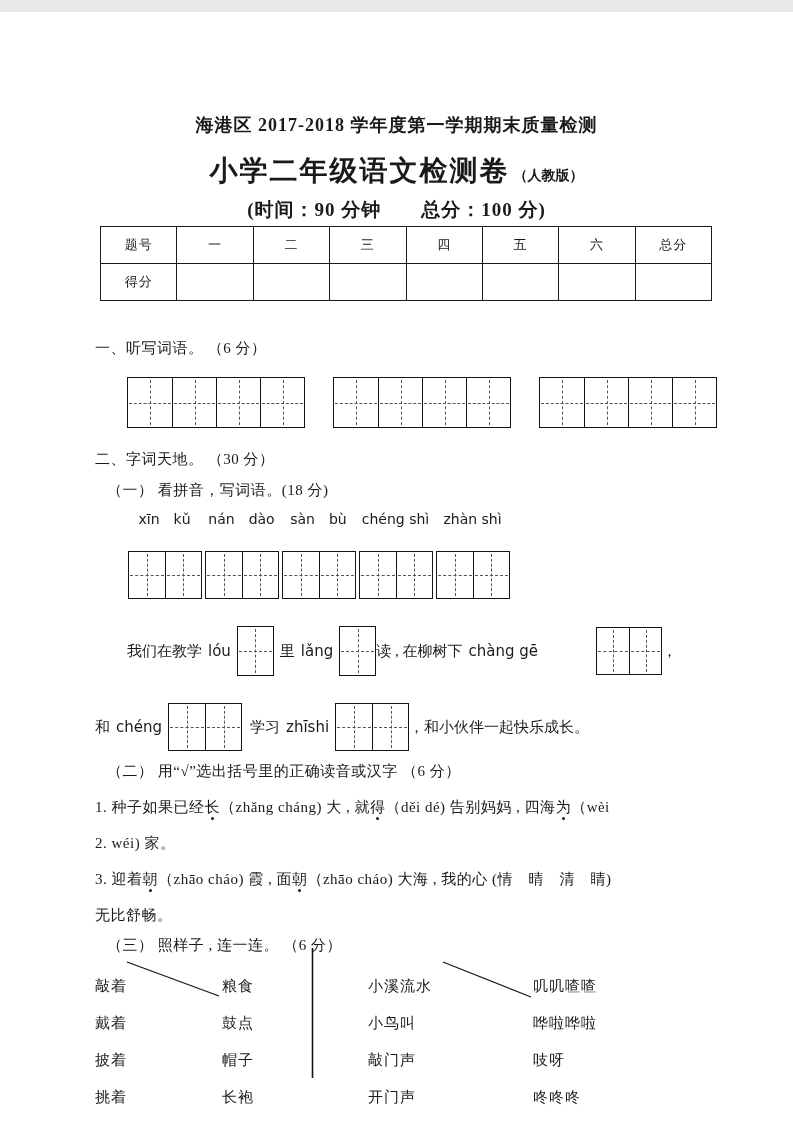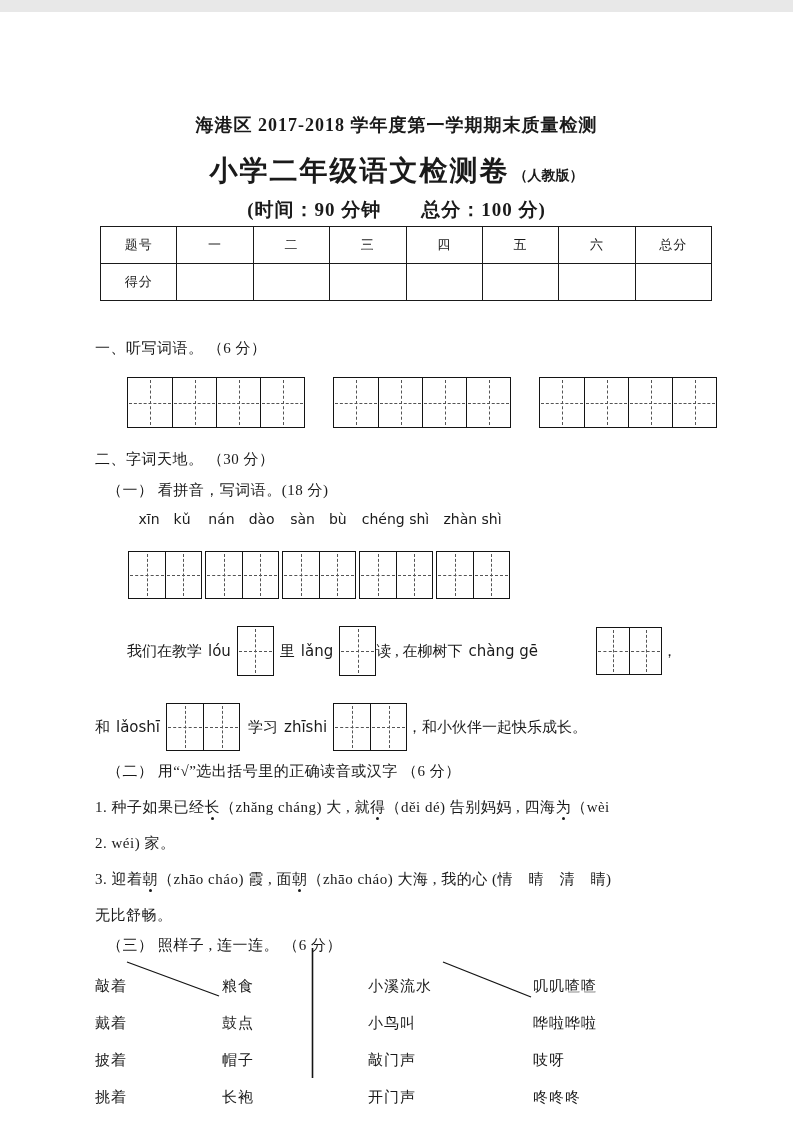--- a/index.html
+++ b/index.html
@@ -187,21 +187,21 @@
     <span class="py">chàng  gē</span>
     <span class="tzg inline2" style="margin-left:52px;">
         <span class="tz"></span>
         <span class="tz"></span>
       </span>
     <span>，</span>
   </div>
 
   <div class="abs sentence sent2">
     <span>和</span>
-    <span class="py">lǎoshī</span>
+    <span class="py">chéng</span>
     <span class="tzg med">
         <span class="tz"></span>
         <span class="tz"></span>
       </span>
     <span style="margin-left:8px;">学习</span>
     <span class="py">zhīshi</span>
     <span class="tzg med">
         <span class="tz"></span>
         <span class="tz"></span>
       </span>

